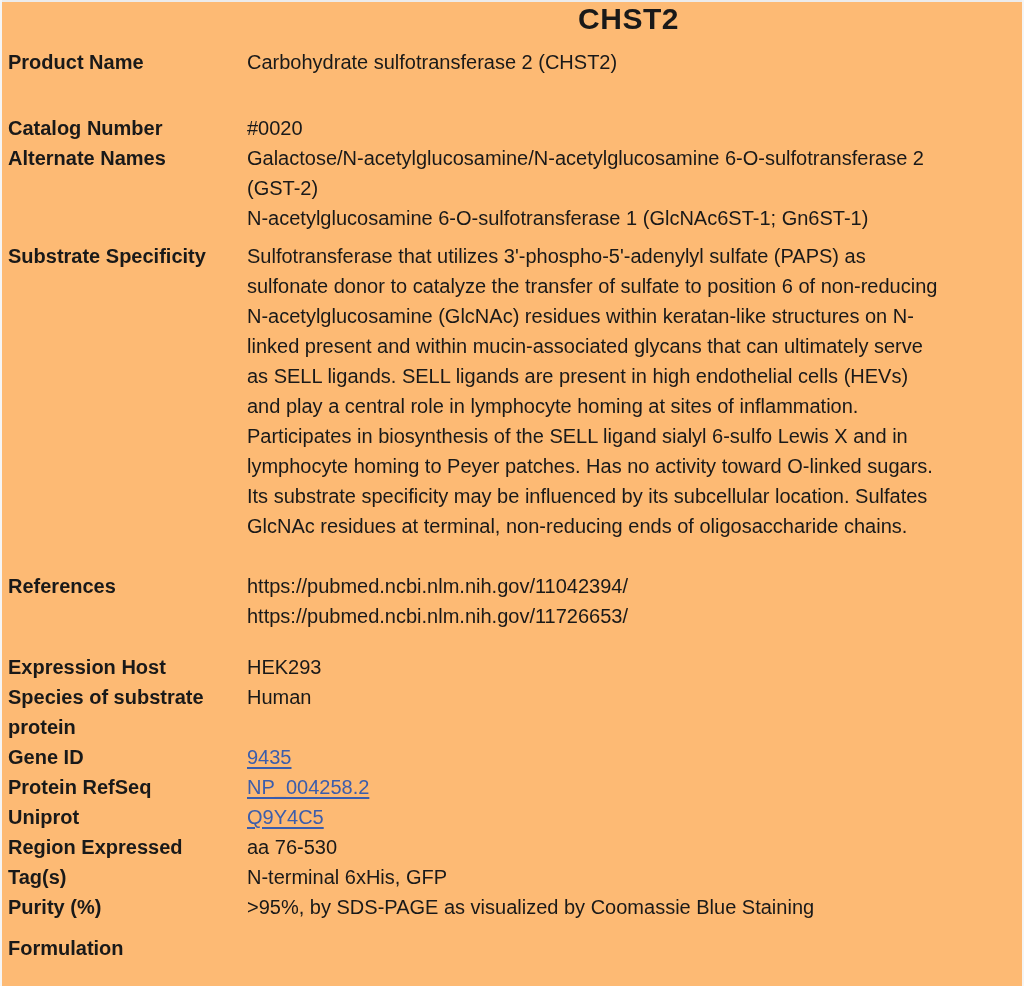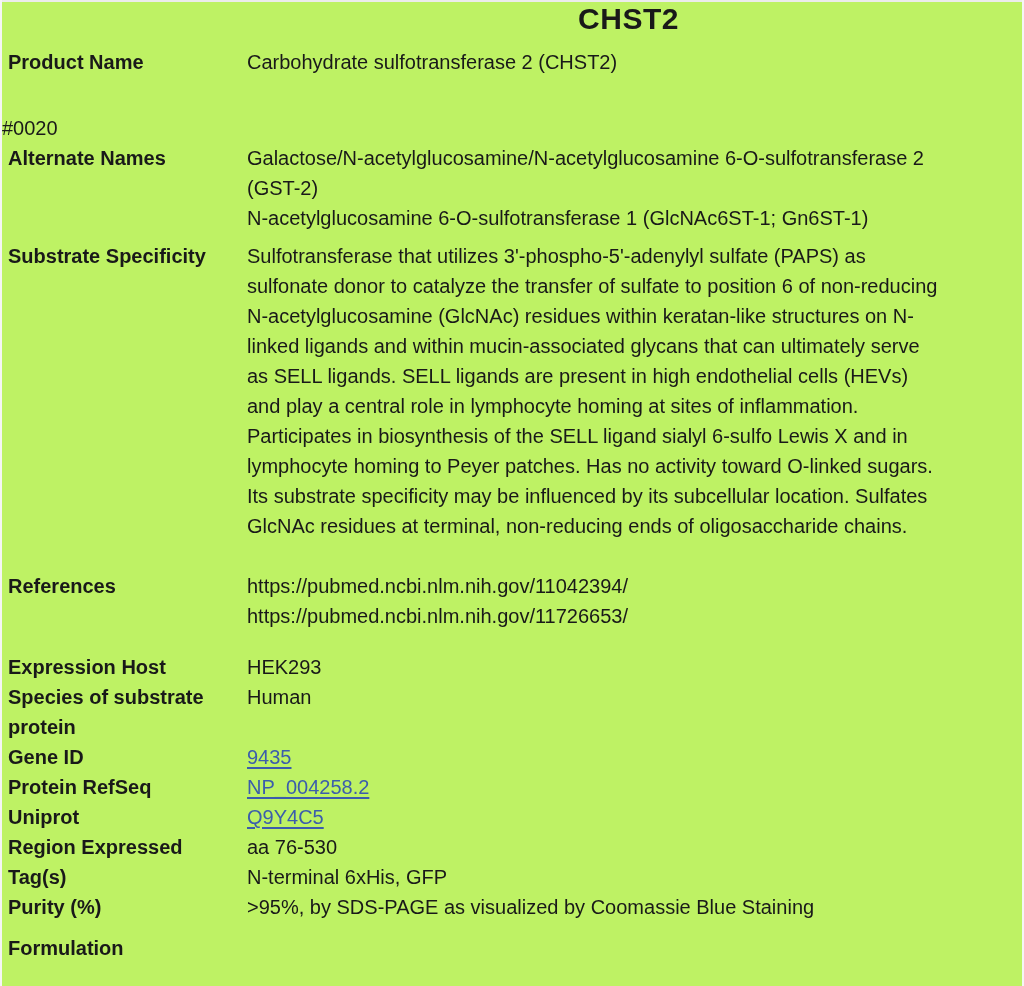--- a/index.html
+++ b/index.html
@@ -1,20 +1,20 @@
 <!DOCTYPE html>
 <html><head>
 <meta charset="utf-8">
 <style>
   html,body{margin:0;padding:0;background:#fff;}
   .page{
     position:relative;
     width:1024px;height:986px;
     box-sizing:border-box;
-    background:#bef264;
+    background:#fdba74;
     border-left:2px solid #f5f5f5;
     border-right:2px solid #f5f5f5;
     font-family:"Liberation Sans","DejaVu Sans",sans-serif;
     color:#191919;
     overflow:hidden;
   }
   .page::before{
     content:"";
     position:absolute;top:0;left:0;right:0;height:2px;
     background:#ececec;
@@ -70,39 +70,40 @@
 <div class="page">
   <div class="title">CHST2</div>
   <div id="rows">
       <div class="row" id="row-product-name">
         <div class="label">Product Name</div>
         <div class="value">
           <div class="vline"><span>Carbohydrate sulfotransferase 2 (CHST2)</span></div>
         </div>
       </div>
       <div class="row" id="row-catalog-number">
+        <div class="label">Catalog Number</div>
         <div class="value">
           <div class="vline"><span>#0020</span></div>
         </div>
       </div>
       <div class="row" id="row-alternate-names">
         <div class="label">Alternate Names</div>
         <div class="value">
           <div class="vline"><span>Galactose/N-acetylglucosamine/N-acetylglucosamine 6-O-sulfotransferase 2</span></div>
           <div class="vline"><span>(GST-2)</span></div>
           <div class="vline"><span>N-acetylglucosamine 6-O-sulfotransferase 1 (GlcNAc6ST-1; Gn6ST-1)</span></div>
         </div>
       </div>
       <div class="row" id="row-substrate-specificity">
         <div class="label">Substrate Specificity</div>
         <div class="value">
           <div class="vline"><span>Sulfotransferase that utilizes 3'-phospho-5'-adenylyl sulfate (PAPS) as</span></div>
           <div class="vline"><span>sulfonate donor to catalyze the transfer of sulfate to position 6 of non-reducing</span></div>
           <div class="vline"><span>N-acetylglucosamine (GlcNAc) residues within keratan-like structures on N-</span></div>
-          <div class="vline"><span>linked ligands and within mucin-associated glycans that can ultimately serve</span></div>
+          <div class="vline"><span>linked present and within mucin-associated glycans that can ultimately serve</span></div>
           <div class="vline"><span>as SELL ligands. SELL ligands are present in high endothelial cells (HEVs)</span></div>
           <div class="vline"><span>and play a central role in lymphocyte homing at sites of inflammation.</span></div>
           <div class="vline"><span>Participates in biosynthesis of the SELL ligand sialyl 6-sulfo Lewis X and in</span></div>
           <div class="vline"><span>lymphocyte homing to Peyer patches. Has no activity toward O-linked sugars.</span></div>
           <div class="vline"><span>Its substrate specificity may be influenced by its subcellular location. Sulfates</span></div>
           <div class="vline"><span>GlcNAc residues at terminal, non-reducing ends of oligosaccharide chains.</span></div>
         </div>
       </div>
       <div class="row" id="row-references">
         <div class="label">References</div>

